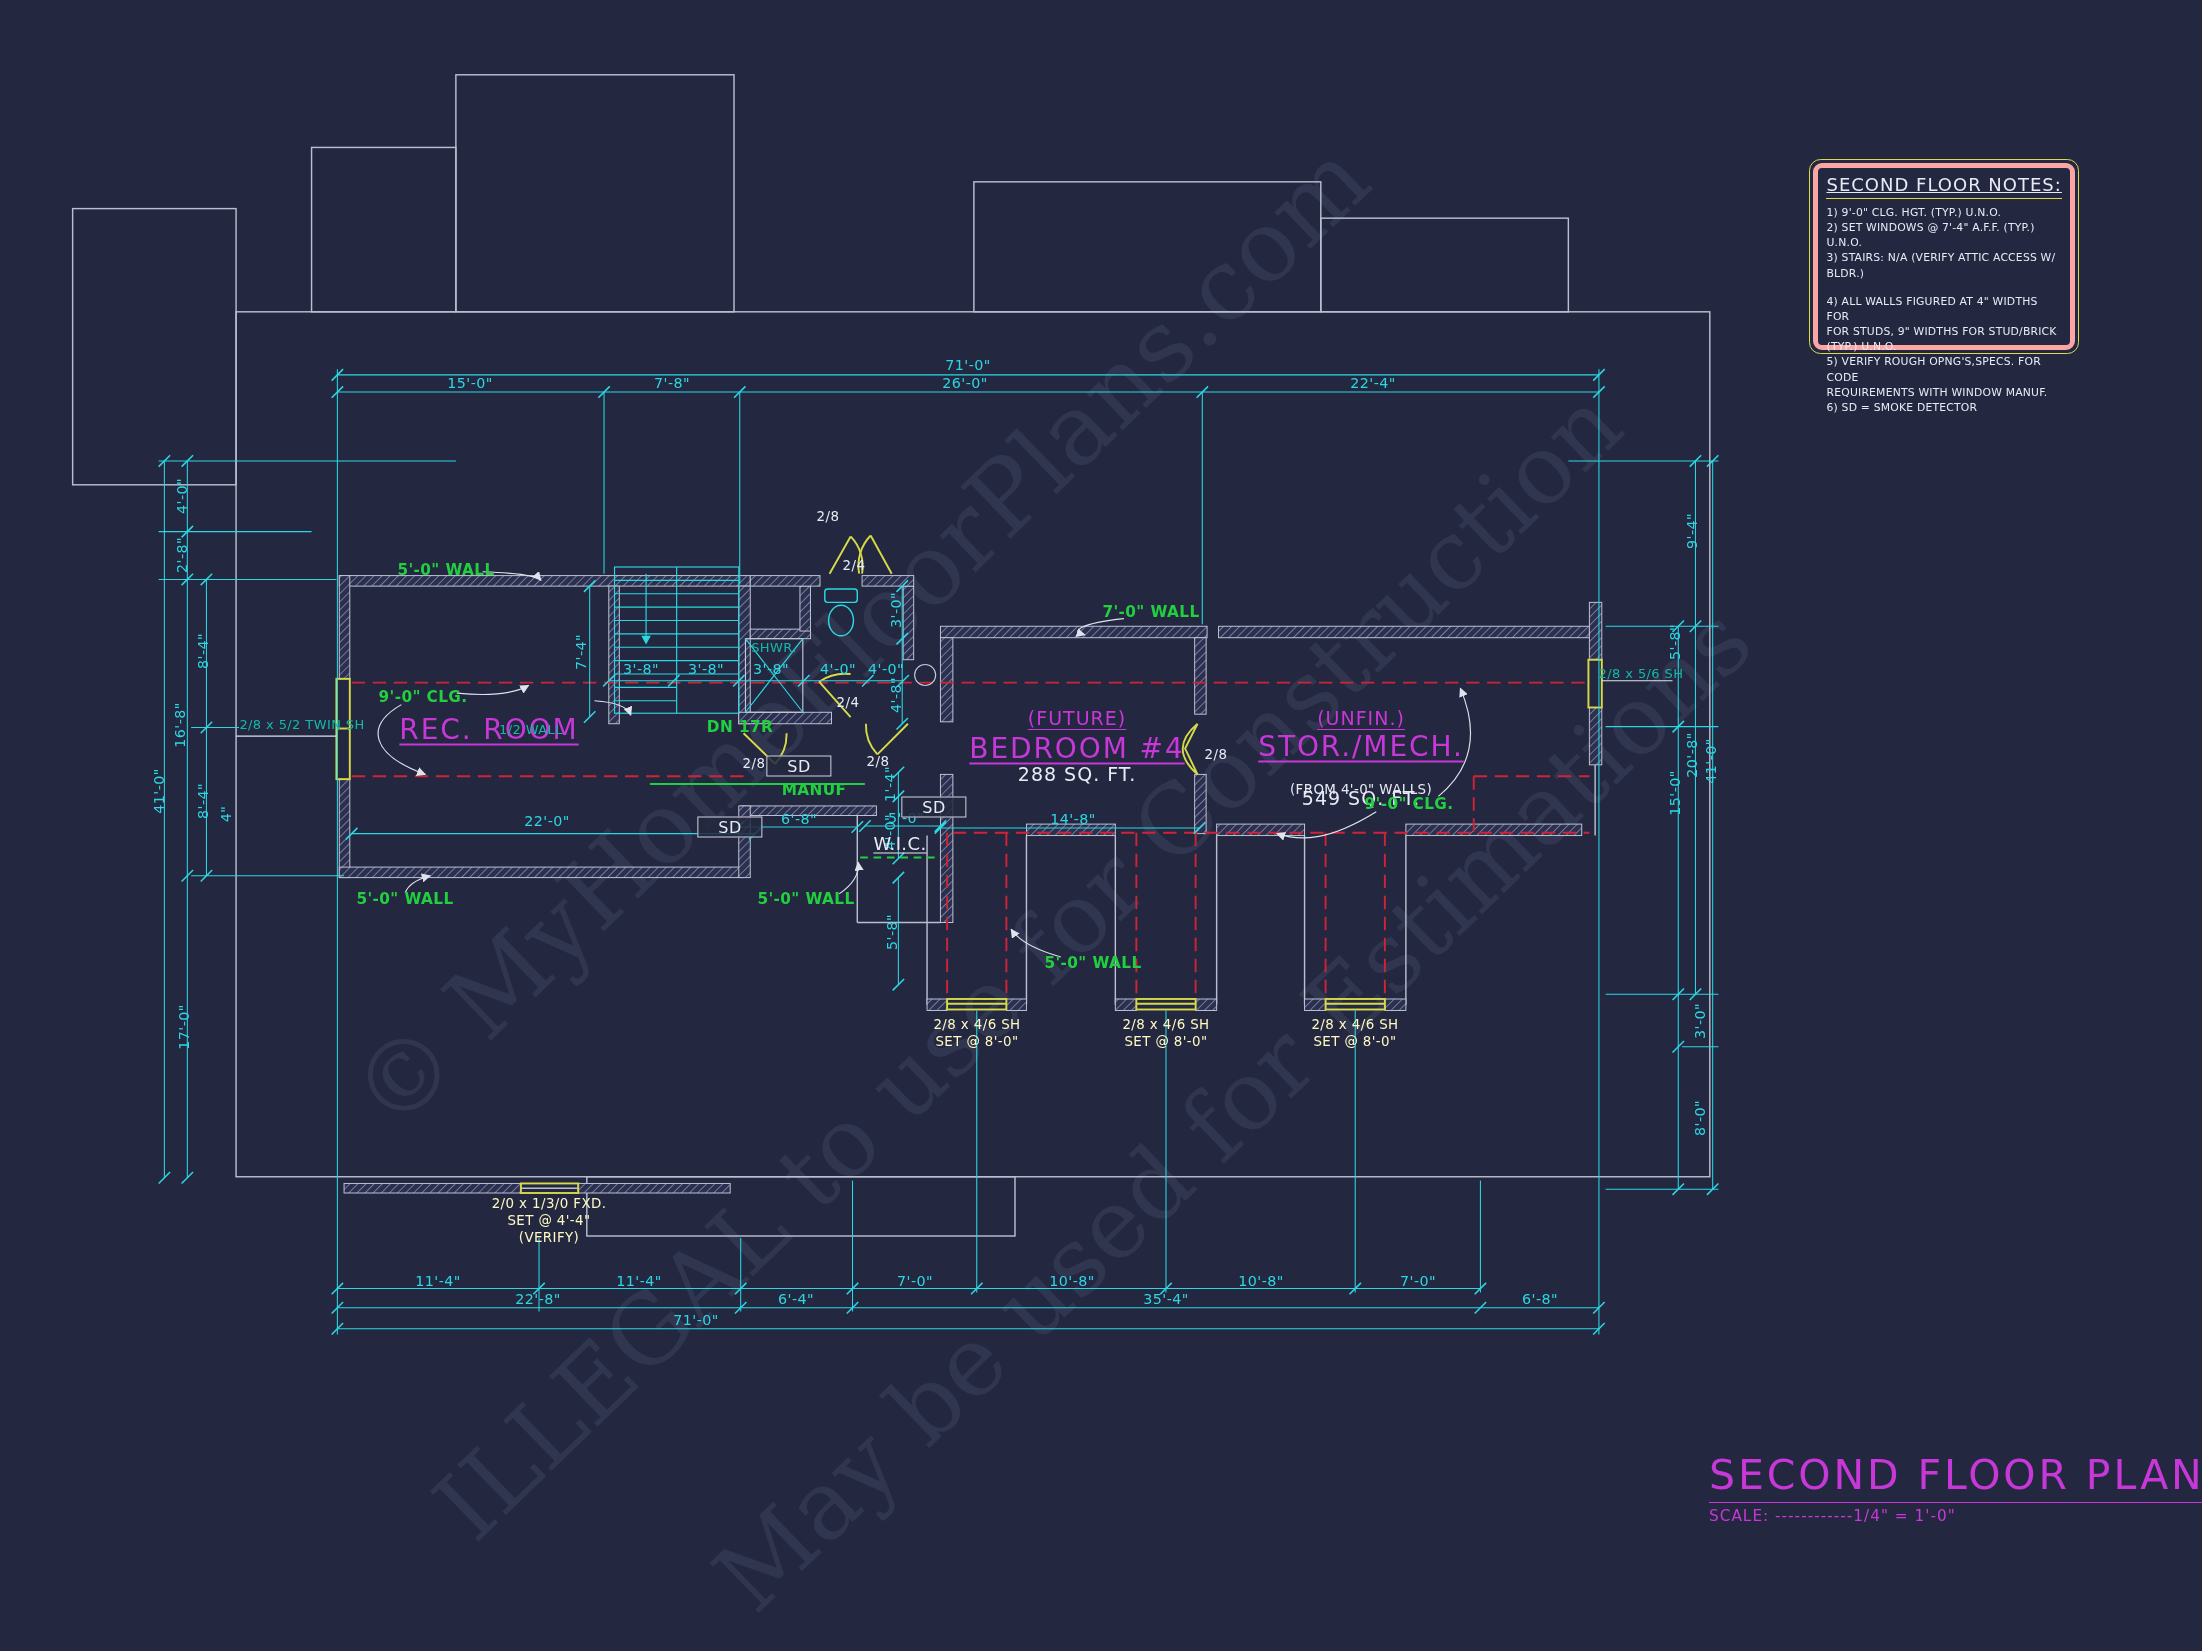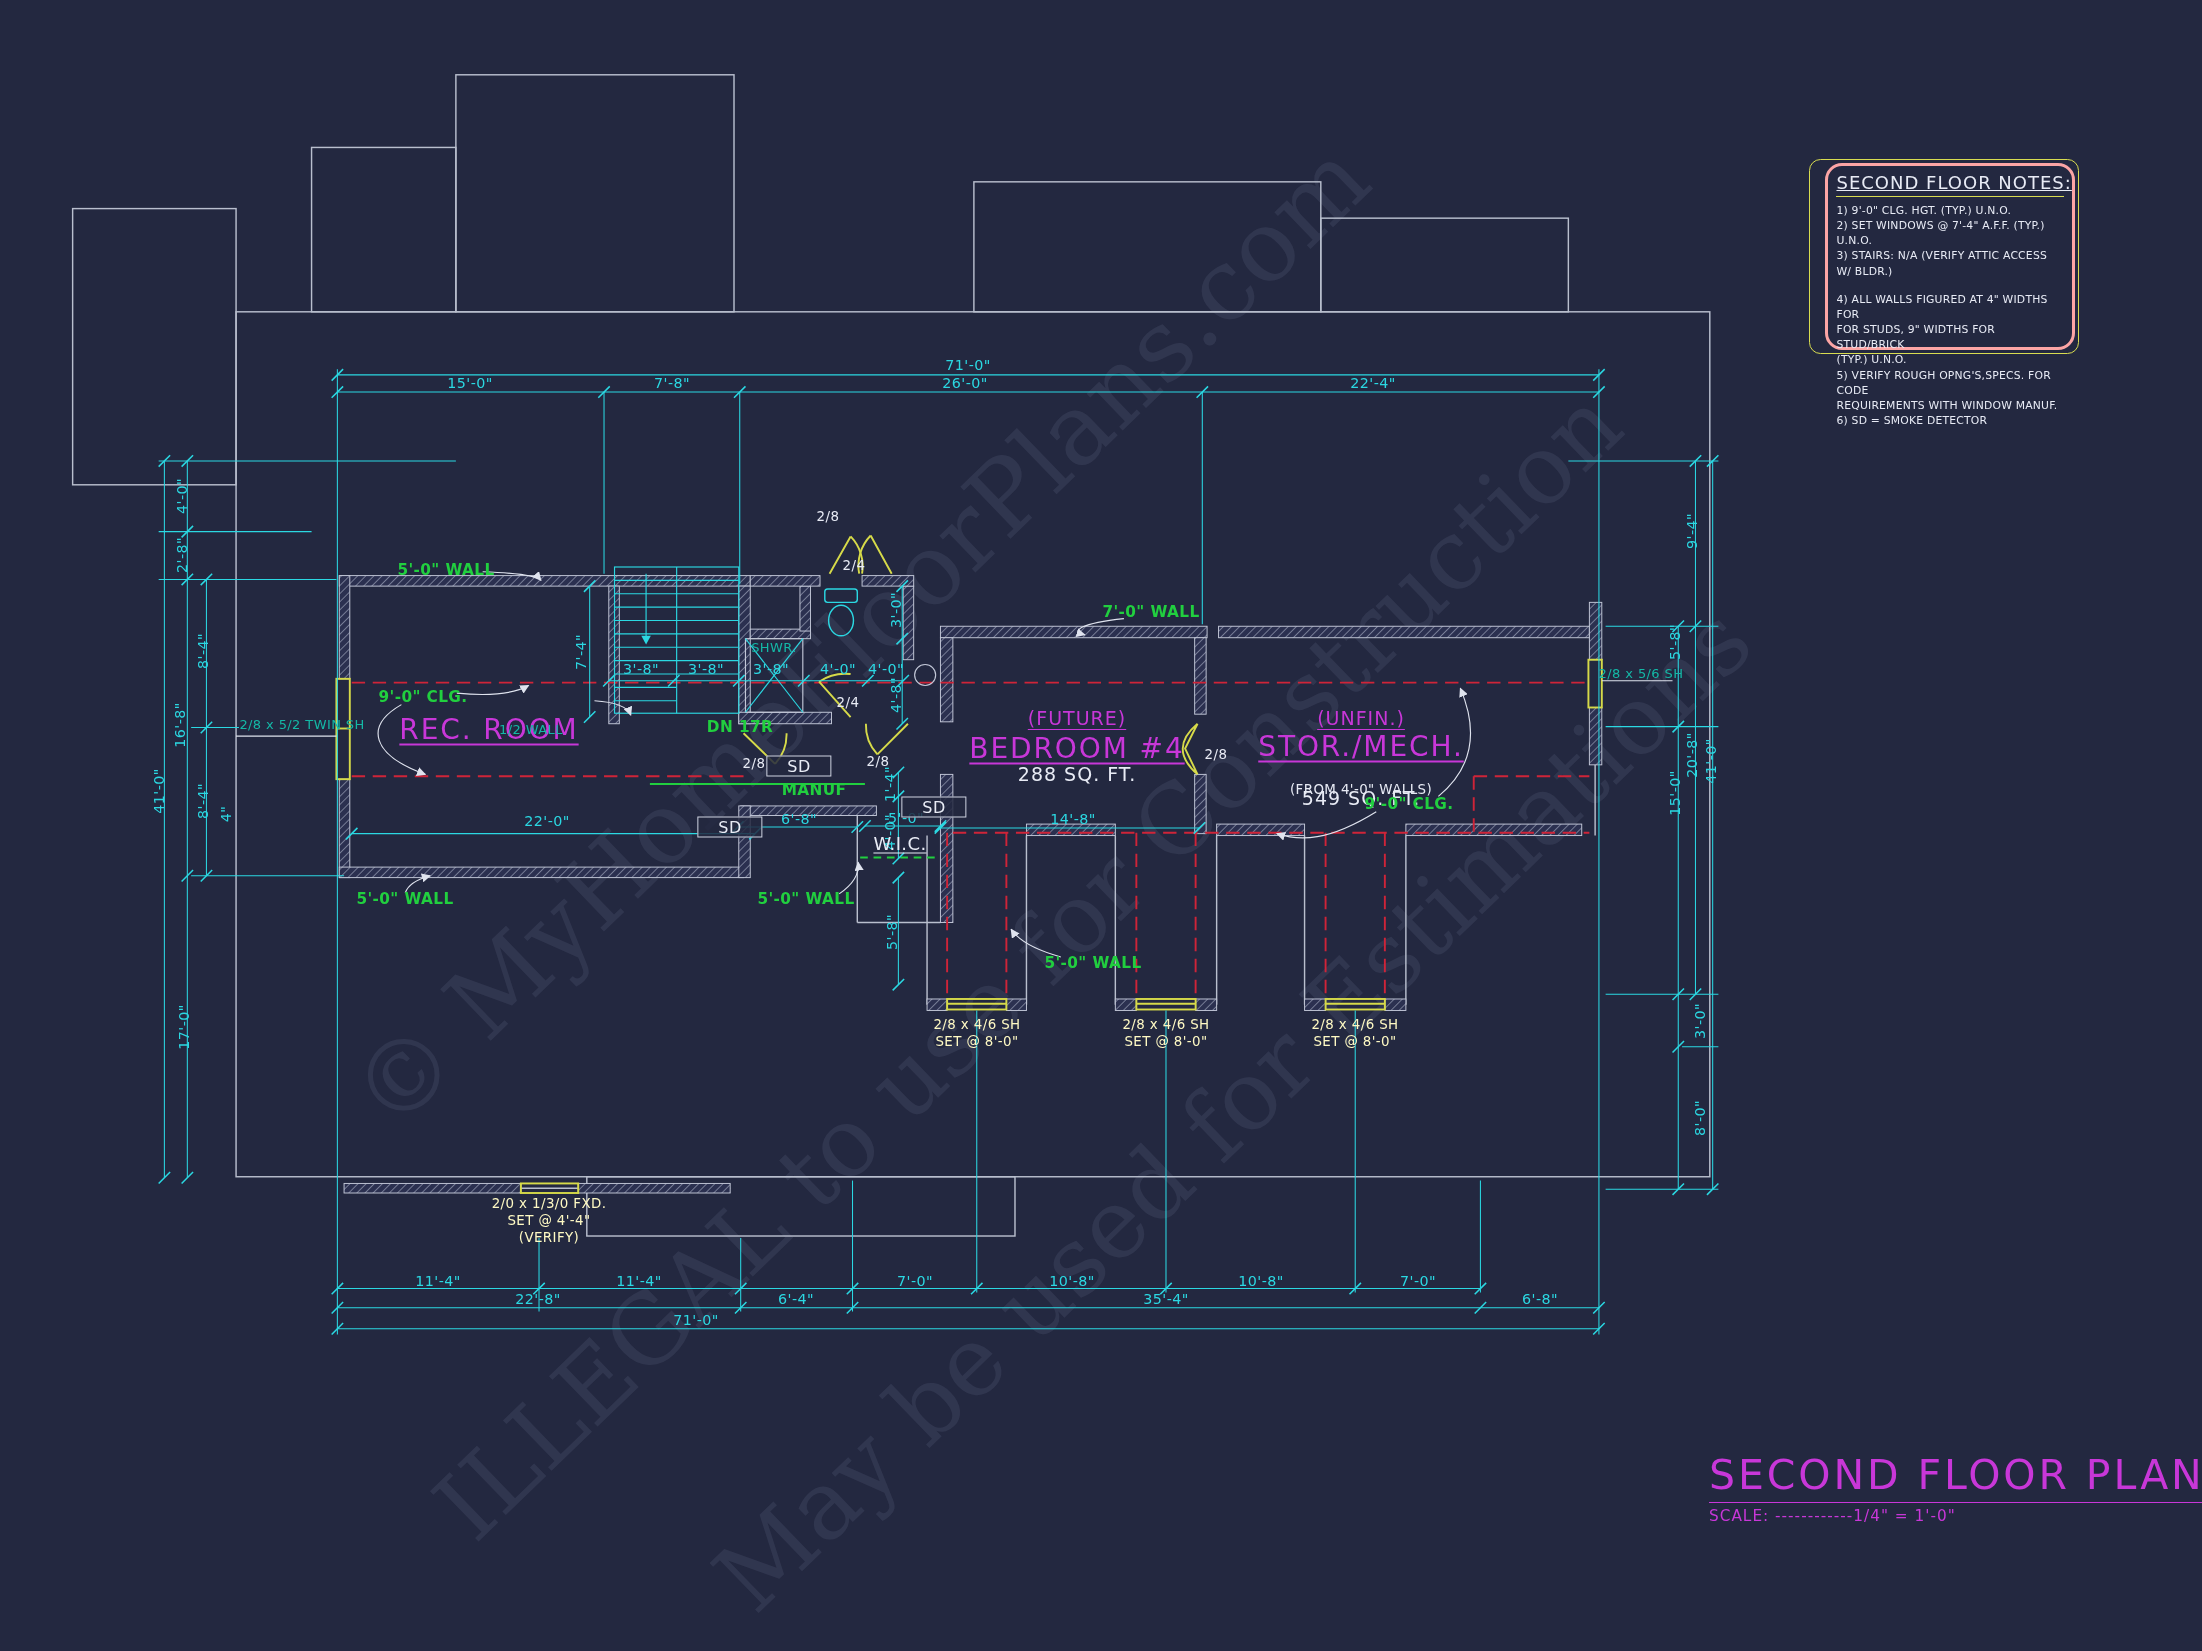--- a/index.html
+++ b/index.html
@@ -21,21 +21,21 @@
   .subsm{color:#e8ebf5;font-size:13.4px;}
   .grn{color:#21cf3f;font-size:15.3px;font-weight:600;}
   .wht{color:#14b8a6;font-size:13px;}
   .whtc{color:#fef9c3;font-size:13.4px;white-space:pre-line;text-align:center;line-height:1.25;}
   .door{color:#e8ebf5;font-size:13.4px;}
   .sd{color:#e8ebf5;font-size:16px;border:1px solid #cfd4e2;padding:0 20px;background:rgba(35,40,64,.85);margin-top:36px;}
   .wic{color:#e8ebf5;font-size:18px;text-decoration:underline;text-underline-offset:2.9px;}
   
   .notes{position:absolute;left:1809px;top:159px;width:270px;height:195px;border:1.9px solid #d8dc50;
          border-radius:11.5px;box-sizing:border-box;padding:2.9px;}
-  .notes-inner{border:3px solid #fca5a5;border-radius:17px;height:100%;box-sizing:border-box;padding:5.7px 8.6px;margin-left:12px;}
+  .notes-inner{border:5px solid #fca5a5;border-radius:9px;height:100%;box-sizing:border-box;padding:5.7px 8.6px;}
   .notes-title{color:#e8ebf5;font-size:18px;letter-spacing:1px;text-decoration:underline;
                border-bottom:1px solid #d8dc50;padding-bottom:3.8px;margin-bottom:5.7px;white-space:nowrap;}
   .note-item{color:#e8ebf5;font-size:10.8px;line-height:1.4;white-space:pre-line;letter-spacing:0.2px;}
   .note-item:nth-child(4){margin-top:13.4px;}
   
   .titleblock{position:absolute;left:1709px;top:1451px;}
   .plan-title{color:#c837d8;font-size:41px;letter-spacing:2.9px;white-space:nowrap;
               border-bottom:1.9px solid #c837d8;padding-bottom:2.9px;}
   .plan-scale{color:#c837d8;font-size:15.3px;margin-top:3.8px;letter-spacing:1px;white-space:nowrap;}
 </style>

